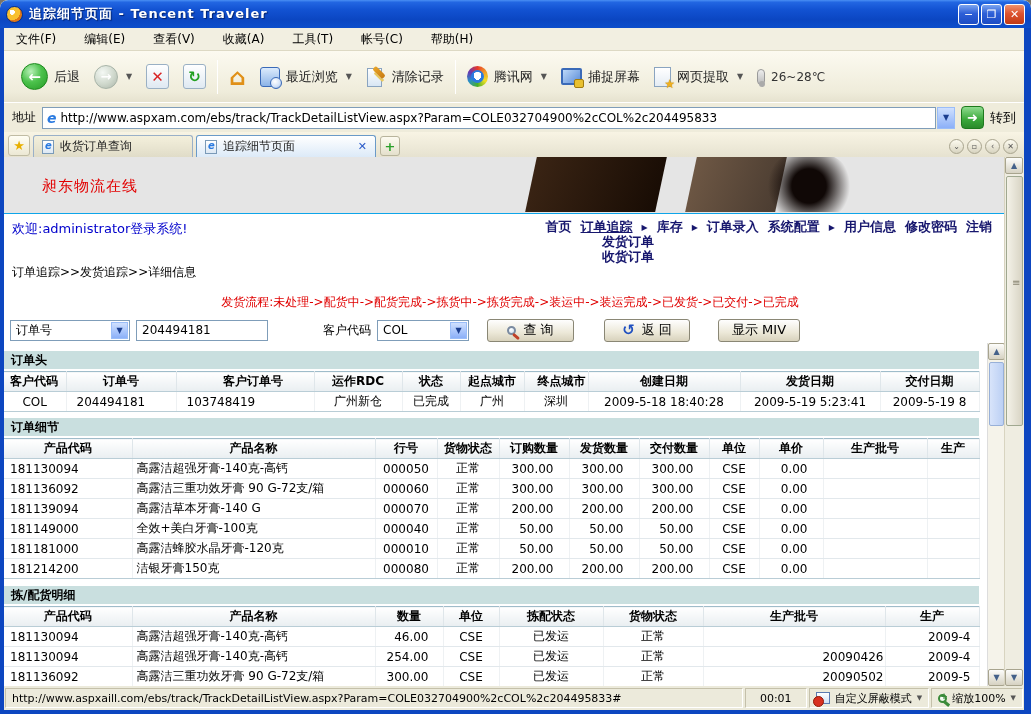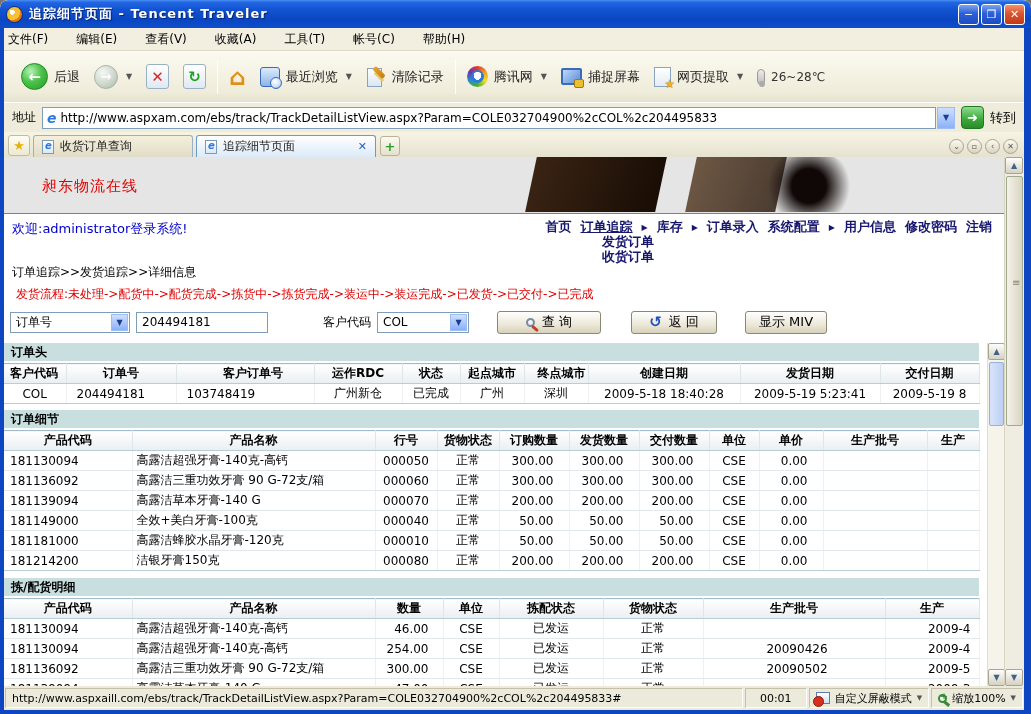--- a/index.html
+++ b/index.html
@@ -20,21 +20,21 @@
     background:linear-gradient(180deg,#7ba4ef,#2d5fd7 45%,#1c4cc4);}
   .wbtn.close{background:linear-gradient(180deg,#f0926d,#dd5330 45%,#c23a14);}
 
   
   .bl{position:absolute;left:0;top:28px;bottom:0;width:4px;background:#0d46c0;}
   .br{position:absolute;right:0;top:28px;bottom:0;width:7px;background:#0d46c0;}
   .bb{position:absolute;left:0;right:0;bottom:0;height:4px;background:#0d46c0;}
 
   
   .menubar{position:absolute;top:28px;left:4px;right:7px;height:23px;background:#f2efe1;
-    display:flex;align-items:center;gap:28px;padding-left:4px;font-size:12px;color:#000;border-bottom:1px solid #ddd9c4;}
+    display:flex;align-items:center;gap:28px;padding-left:12px;font-size:12px;color:#000;border-bottom:1px solid #ddd9c4;}
   .menu-item{cursor:default;white-space:nowrap;}
 
   
   .toolbar{position:absolute;top:51px;left:4px;right:7px;height:51px;
     background:linear-gradient(180deg,#fcfaf0,#efecdb 80%,#e6e2cf);
     display:flex;align-items:center;padding-left:10px;font-size:13px;color:#222;}
   .tbtn{display:flex;align-items:center;gap:6px;padding:0 7px;height:40px;white-space:nowrap;}
   .tsep{width:1px;height:34px;background:#c9c5ae;margin:0 4px;border-right:1px solid #fff;}
   .caret{font-size:8px;color:#555;margin-left:2px;}
   .circle-back{width:27px;height:27px;border-radius:50%;border:1px solid #1e8a1e;color:#fff;font-weight:bold;font-size:15px;
@@ -113,21 +113,21 @@
 
   .welcomebar{position:relative;height:50px;}
   .welcome{position:absolute;left:8px;top:6px;color:#0000cc;font-size:13px;}
   .nav{position:absolute;right:12px;top:4px;display:flex;align-items:center;gap:9px;
     color:#17176e;font-weight:bold;font-size:13px;white-space:nowrap;}
   .nav-item.underline{text-decoration:underline;}
   .nav-arrow{font-size:8px;color:#17176e;}
   .submenu{position:absolute;left:598px;top:20px;color:#17176e;font-weight:bold;font-size:13px;line-height:15px;}
 
   .breadcrumb{margin:0 0 0 8px;height:18px;font-size:12px;color:#000;}
-  .process{margin:4px 0 0 12px;height:17px;color:#e00000;font-size:12px;}
+  .process{margin:12px 0 0 12px;height:17px;color:#e00000;font-size:12px;text-align:center;}
 
   .formrow{display:flex;align-items:center;margin:7px 0 0 6px;height:24px;font-size:12px;}
   .xpselect{height:21px;border:1px solid #7f9db9;background:#fff;display:flex;align-items:center;padding-left:5px;position:relative;}
   .xpselect .dd{position:absolute;right:1px;top:1px;bottom:1px;width:17px;border:1px solid #9abdf8;color:#1b3e8f;font-size:8px;
     background:linear-gradient(180deg,#cfe0fe,#8cb0f8);display:flex;align-items:center;justify-content:center;}
   .xpinput{height:21px;border:1px solid #7f9db9;background:#fff;font-size:12px;padding:0 5px;font-family:"DejaVu Sans",sans-serif;}
   .xpbtn{height:23px;border:1px solid #8a8775;border-radius:3px;display:flex;align-items:center;justify-content:center;gap:7px;
     background:linear-gradient(180deg,#fefefe,#ece8d8 60%,#d8d2bc);font-size:13px;color:#000;padding:0 10px;}
   .ic-mag{width:9px;height:9px;border:2px solid #7a8aa0;border-radius:50%;position:relative;background:radial-gradient(circle at 35% 30%,#fff,#cfe0f0);}
   .ic-mag:after{content:"";position:absolute;right:-6px;bottom:-5px;width:8px;height:3px;background:#c04028;transform:rotate(40deg);border-radius:2px;}
@@ -162,21 +162,21 @@
   #tbl-od td:nth-child(2){text-align:left;padding-left:4px;}
   #tbl-od td:nth-child(5),#tbl-od td:nth-child(6),#tbl-od td:nth-child(7),#tbl-od td:nth-child(9){text-align:right;padding-right:15px;}
 
   #tbl-pd th:nth-child(1){width:128px;}#tbl-pd th:nth-child(2){width:243px;}
   #tbl-pd th:nth-child(3){width:68px;}#tbl-pd th:nth-child(4){width:56px;}
   #tbl-pd th:nth-child(5){width:104px;}#tbl-pd th:nth-child(6){width:100px;}
   #tbl-pd th:nth-child(7){width:182px;text-align:center;}#tbl-pd th:nth-child(8){width:94px;}
   #tbl-pd td:nth-child(1){text-align:left;padding-left:6px;}
   #tbl-pd td:nth-child(2){text-align:left;padding-left:4px;}
   #tbl-pd td:nth-child(3){text-align:right;padding-right:14px;}
-  #tbl-pd td:nth-child(7){text-align:center;padding-left:7px;}
+  #tbl-pd td:nth-child(7){text-align:right;padding-left:7px;}
   #tbl-pd td:nth-child(8){text-align:right;padding-right:8px;}
 
   
   .inner-scroll{position:absolute;right:0;top:186px;bottom:0;width:17px;background:#f5f3ea;border-left:1px solid #ddd;}
   .sbtn{position:absolute;left:0;width:17px;height:17px;border:1px solid #9a96820;border:1px solid #a8a48e;border-radius:2px;
     background:linear-gradient(180deg,#fdfdfb,#d6d2c2);color:#44618a;font-size:8px;display:flex;align-items:center;justify-content:center;}
   .sbtn.up{top:0;}.sbtn.down{bottom:0;}
   .sthumb{position:absolute;left:1px;top:19px;width:15px;height:64px;border:1px solid #98b0d8;border-radius:2px;
     background:linear-gradient(90deg,#d8e4fa,#bcd0f4);}
   .outer-scroll{position:absolute;right:7px;top:157px;width:20px;height:529px;background:#efede1;border-left:1px solid #d8d4c0;}
@@ -347,21 +347,21 @@
       <span class="xpselect" style="width:120px;">
         <span>订单号</span>
         <span class="dd">▼</span>
       </span>
       <input class="xpinput" style="width: 132px; margin-left: 6px;" value="204494181">
       <span style="margin-left:55px;">客户代码</span>
       <span class="xpselect" style="width:92px;margin-left:6px;">
         <span>COL</span>
         <span class="dd">▼</span>
       </span>
-      <span class="xpbtn" style="width:104px;margin-left:28px;">
+      <span class="xpbtn" style="width:87px;margin-left:18px;">
         <span class="ic-mag"></span>
         <span>查 询</span>
       </span>
       <span class="xpbtn" style="width:86px;margin-left:30px;">
         <span class="ic-return">↺</span>
         <span>返 回</span>
       </span>
       <span class="xpbtn" style="width:82px;margin-left:28px;">
         <span>显示 MIV</span>
       </span>

